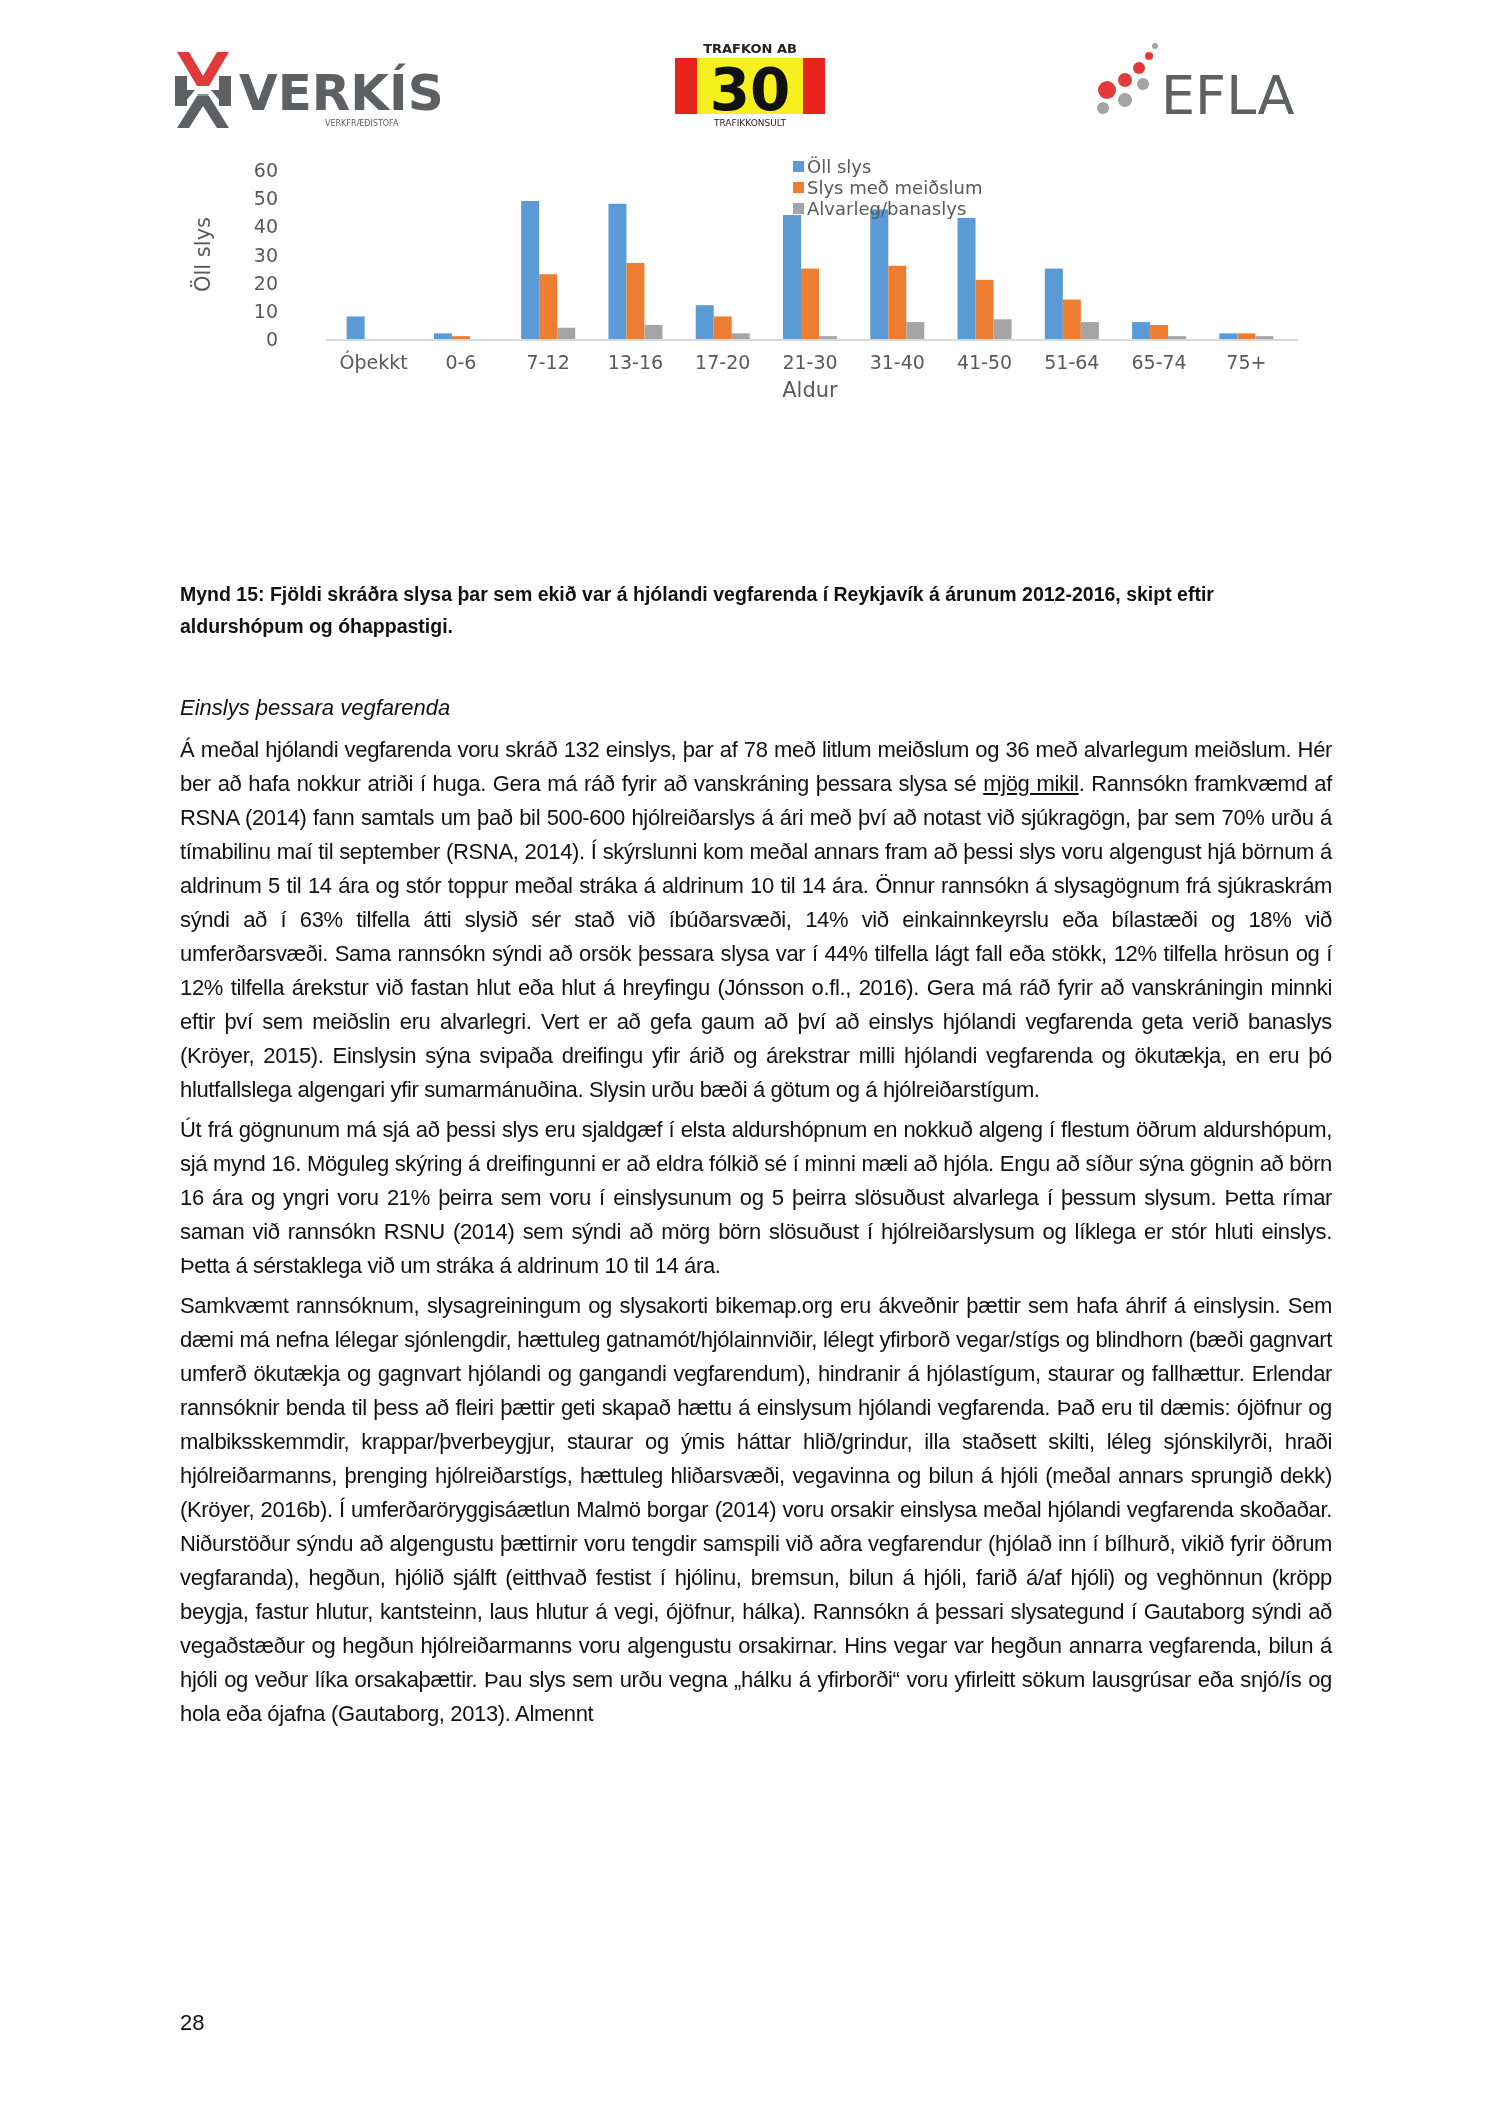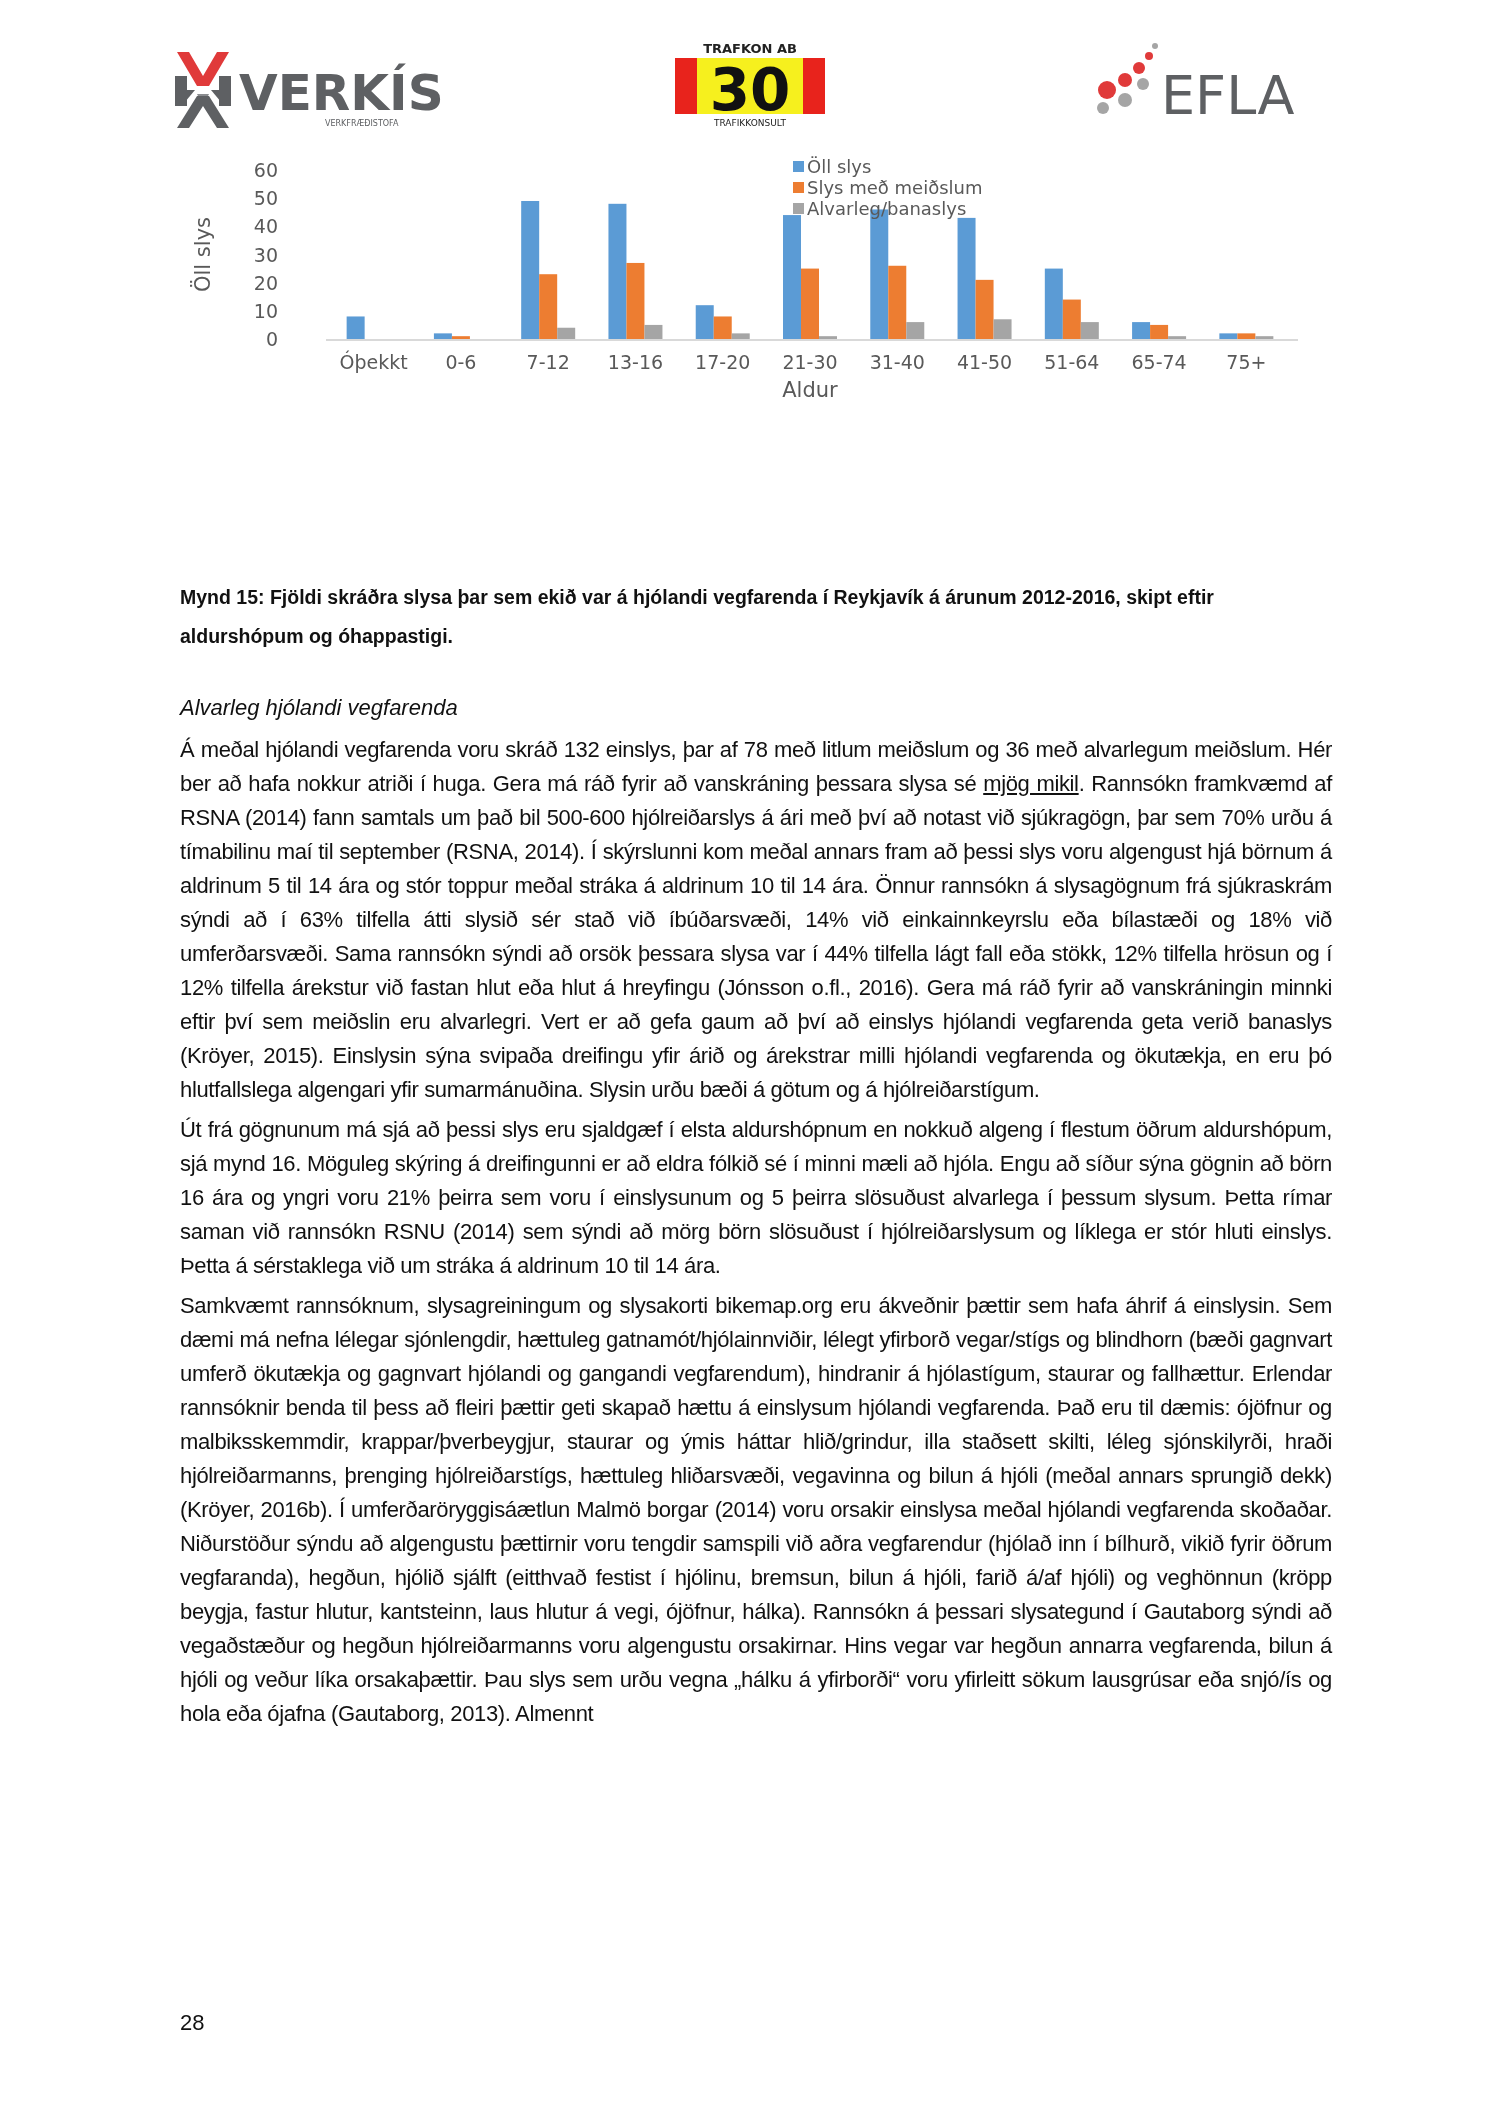--- a/index.html
+++ b/index.html
@@ -12,21 +12,21 @@
   .logo-efla { left: 920px; top: 0; width: 240px; height: 90px; }
 
   .chart-wrap { position: absolute; left: 200px; top: 190px; width: 1110px; height: 360px; }
   .chart-wrap svg { position: absolute; left: 0; top: 0; }
   .tick-label { font-family: "DejaVu Sans", sans-serif; font-size: 19px; fill: #595959; }
   .axis-title { font-family: "DejaVu Sans", sans-serif; font-size: 21px; fill: #595959; }
   .legend-text { font-family: "DejaVu Sans", sans-serif; font-size: 18px; fill: #595959; }
 
   .caption { position: absolute; left: 180px; top: 578px; width: 1152px;
              font-family: "Liberation Sans", sans-serif; font-weight: bold; font-size: 19.5px;
-             line-height: 39px; margin: 0; }
+             line-height: 32px; margin: 0; }
   .subheading { position: absolute; left: 180px; top: 695px; margin: 0;
                 font-style: italic; font-size: 22px; font-weight: normal; }
   .body-text { position: absolute; left: 180px; top: 733px; width: 1152px; }
   .body-text p { margin: 0 0 6px 0; font-size: 22px; line-height: 34px; text-align: justify;
                  font-family: "Liberation Sans", sans-serif; letter-spacing: -0.35px; }
   .underline { text-decoration: underline; }
   .page-number { position: absolute; left: 180px; top: 2010px; font-weight: normal; font-size: 22px; margin: 0; }
 </style>
 </head>
 <body>
@@ -138,21 +138,21 @@
         <rect x="553" y="22" width="11" height="11" fill="#ED7D31"></rect>
         <text x="567" y="34" class="legend-text">Slys með meiðslum</text>
         <rect x="553" y="43" width="11" height="11" fill="#A5A5A5"></rect>
         <text x="567" y="55" class="legend-text">Alvarleg/banaslys</text>
       </g>
   </svg>
 </div>
 
 <p class="caption">Mynd 15: Fjöldi skráðra slysa þar sem ekið var á hjólandi vegfarenda í Reykjavík á árunum 2012-2016, skipt eftir aldurshópum og óhappastigi.</p>
 
-<h3 class="subheading">Alvarleg hjólandi vegfarenda</h3>
+<h3 class="subheading">Einslys þessara vegfarenda</h3>
 
 <div class="body-text">
   <p><span>Á meðal hjólandi vegfarenda voru skráð 132 einslys, þar af 78 með litlum meiðslum og 36 með alvarlegum meiðslum. Hér ber að hafa nokkur atriði í huga. Gera má ráð fyrir að vanskráning þessara slysa sé </span><span class="underline">mjög mikil</span><span>. Rannsókn framkvæmd af RSNA (2014) fann samtals um það bil 500-600 hjólreiðarslys á ári með því að notast við sjúkragögn, þar sem 70% urðu á tímabilinu maí til september (RSNA, 2014). Í skýrslunni kom meðal annars fram að þessi slys voru algengust hjá börnum á aldrinum 5 til 14 ára og stór toppur meðal stráka á aldrinum 10 til 14 ára. Önnur rannsókn á slysagögnum frá sjúkraskrám sýndi að í 63% tilfella átti slysið sér stað við íbúðarsvæði, 14% við einkainnkeyrslu eða bílastæði og 18% við umferðarsvæði. Sama rannsókn sýndi að orsök þessara slysa var í 44% tilfella lágt fall eða stökk, 12% tilfella hrösun og í 12% tilfella árekstur við fastan hlut eða hlut á hreyfingu (Jónsson o.fl., 2016). Gera má ráð fyrir að vanskráningin minnki eftir því sem meiðslin eru alvarlegri. Vert er að gefa gaum að því  að einslys hjólandi vegfarenda geta verið banaslys (Kröyer, 2015). Einslysin sýna svipaða dreifingu yfir árið og árekstrar milli hjólandi vegfarenda og ökutækja, en eru þó hlutfallslega algengari yfir sumarmánuðina. Slysin urðu bæði á götum og á hjólreiðarstígum.</span></p>
   <p>Út frá gögnunum má sjá að þessi slys eru sjaldgæf í elsta aldurshópnum en nokkuð algeng í flestum öðrum aldurshópum, sjá mynd 16. Möguleg skýring á dreifingunni er að eldra fólkið sé í minni mæli að hjóla. Engu að síður sýna gögnin að börn 16 ára og yngri voru 21% þeirra sem voru í einslysunum og 5 þeirra slösuðust alvarlega í þessum slysum. Þetta rímar saman við rannsókn RSNU (2014) sem sýndi að mörg börn slösuðust í hjólreiðarslysum og líklega er stór hluti einslys. Þetta á sérstaklega við um stráka á aldrinum 10 til 14 ára.</p>
   <p>Samkvæmt rannsóknum, slysagreiningum og slysakorti bikemap.org eru ákveðnir þættir sem hafa áhrif á einslysin. Sem dæmi má nefna lélegar sjónlengdir, hættuleg gatnamót/hjólainnviðir, lélegt yfirborð vegar/stígs og blindhorn (bæði gagnvart umferð ökutækja og gagnvart hjólandi og gangandi vegfarendum), hindranir á hjólastígum, staurar og fallhættur. Erlendar rannsóknir benda til þess að fleiri þættir geti skapað hættu á einslysum hjólandi vegfarenda. Það eru til dæmis: ójöfnur og malbiksskemmdir, krappar/þverbeygjur, staurar og ýmis háttar hlið/grindur, illa staðsett skilti, léleg sjónskilyrði, hraði hjólreiðarmanns, þrenging hjólreiðarstígs, hættuleg hliðarsvæði, vegavinna og bilun á hjóli (meðal annars sprungið dekk) (Kröyer, 2016b). Í umferðaröryggisáætlun Malmö borgar (2014) voru orsakir einslysa meðal hjólandi vegfarenda skoðaðar. Niðurstöður sýndu að algengustu þættirnir voru tengdir samspili við aðra vegfarendur (hjólað inn í bílhurð, vikið fyrir öðrum vegfaranda), hegðun, hjólið sjálft (eitthvað festist í hjólinu, bremsun, bilun á hjóli, farið á/af hjóli) og veghönnun (kröpp beygja, fastur hlutur, kantsteinn, laus hlutur á vegi, ójöfnur, hálka). Rannsókn á þessari slysategund í Gautaborg sýndi að vegaðstæður og hegðun hjólreiðarmanns voru algengustu orsakirnar. Hins vegar var hegðun annarra vegfarenda, bilun á hjóli og veður líka orsakaþættir. Þau slys sem urðu vegna „hálku á yfirborði“ voru yfirleitt sökum lausgrúsar eða snjó/ís og hola eða ójafna (Gautaborg, 2013). Almennt</p>
 </div>
 
 <p class="page-number">28</p>
 
 </body></html>

